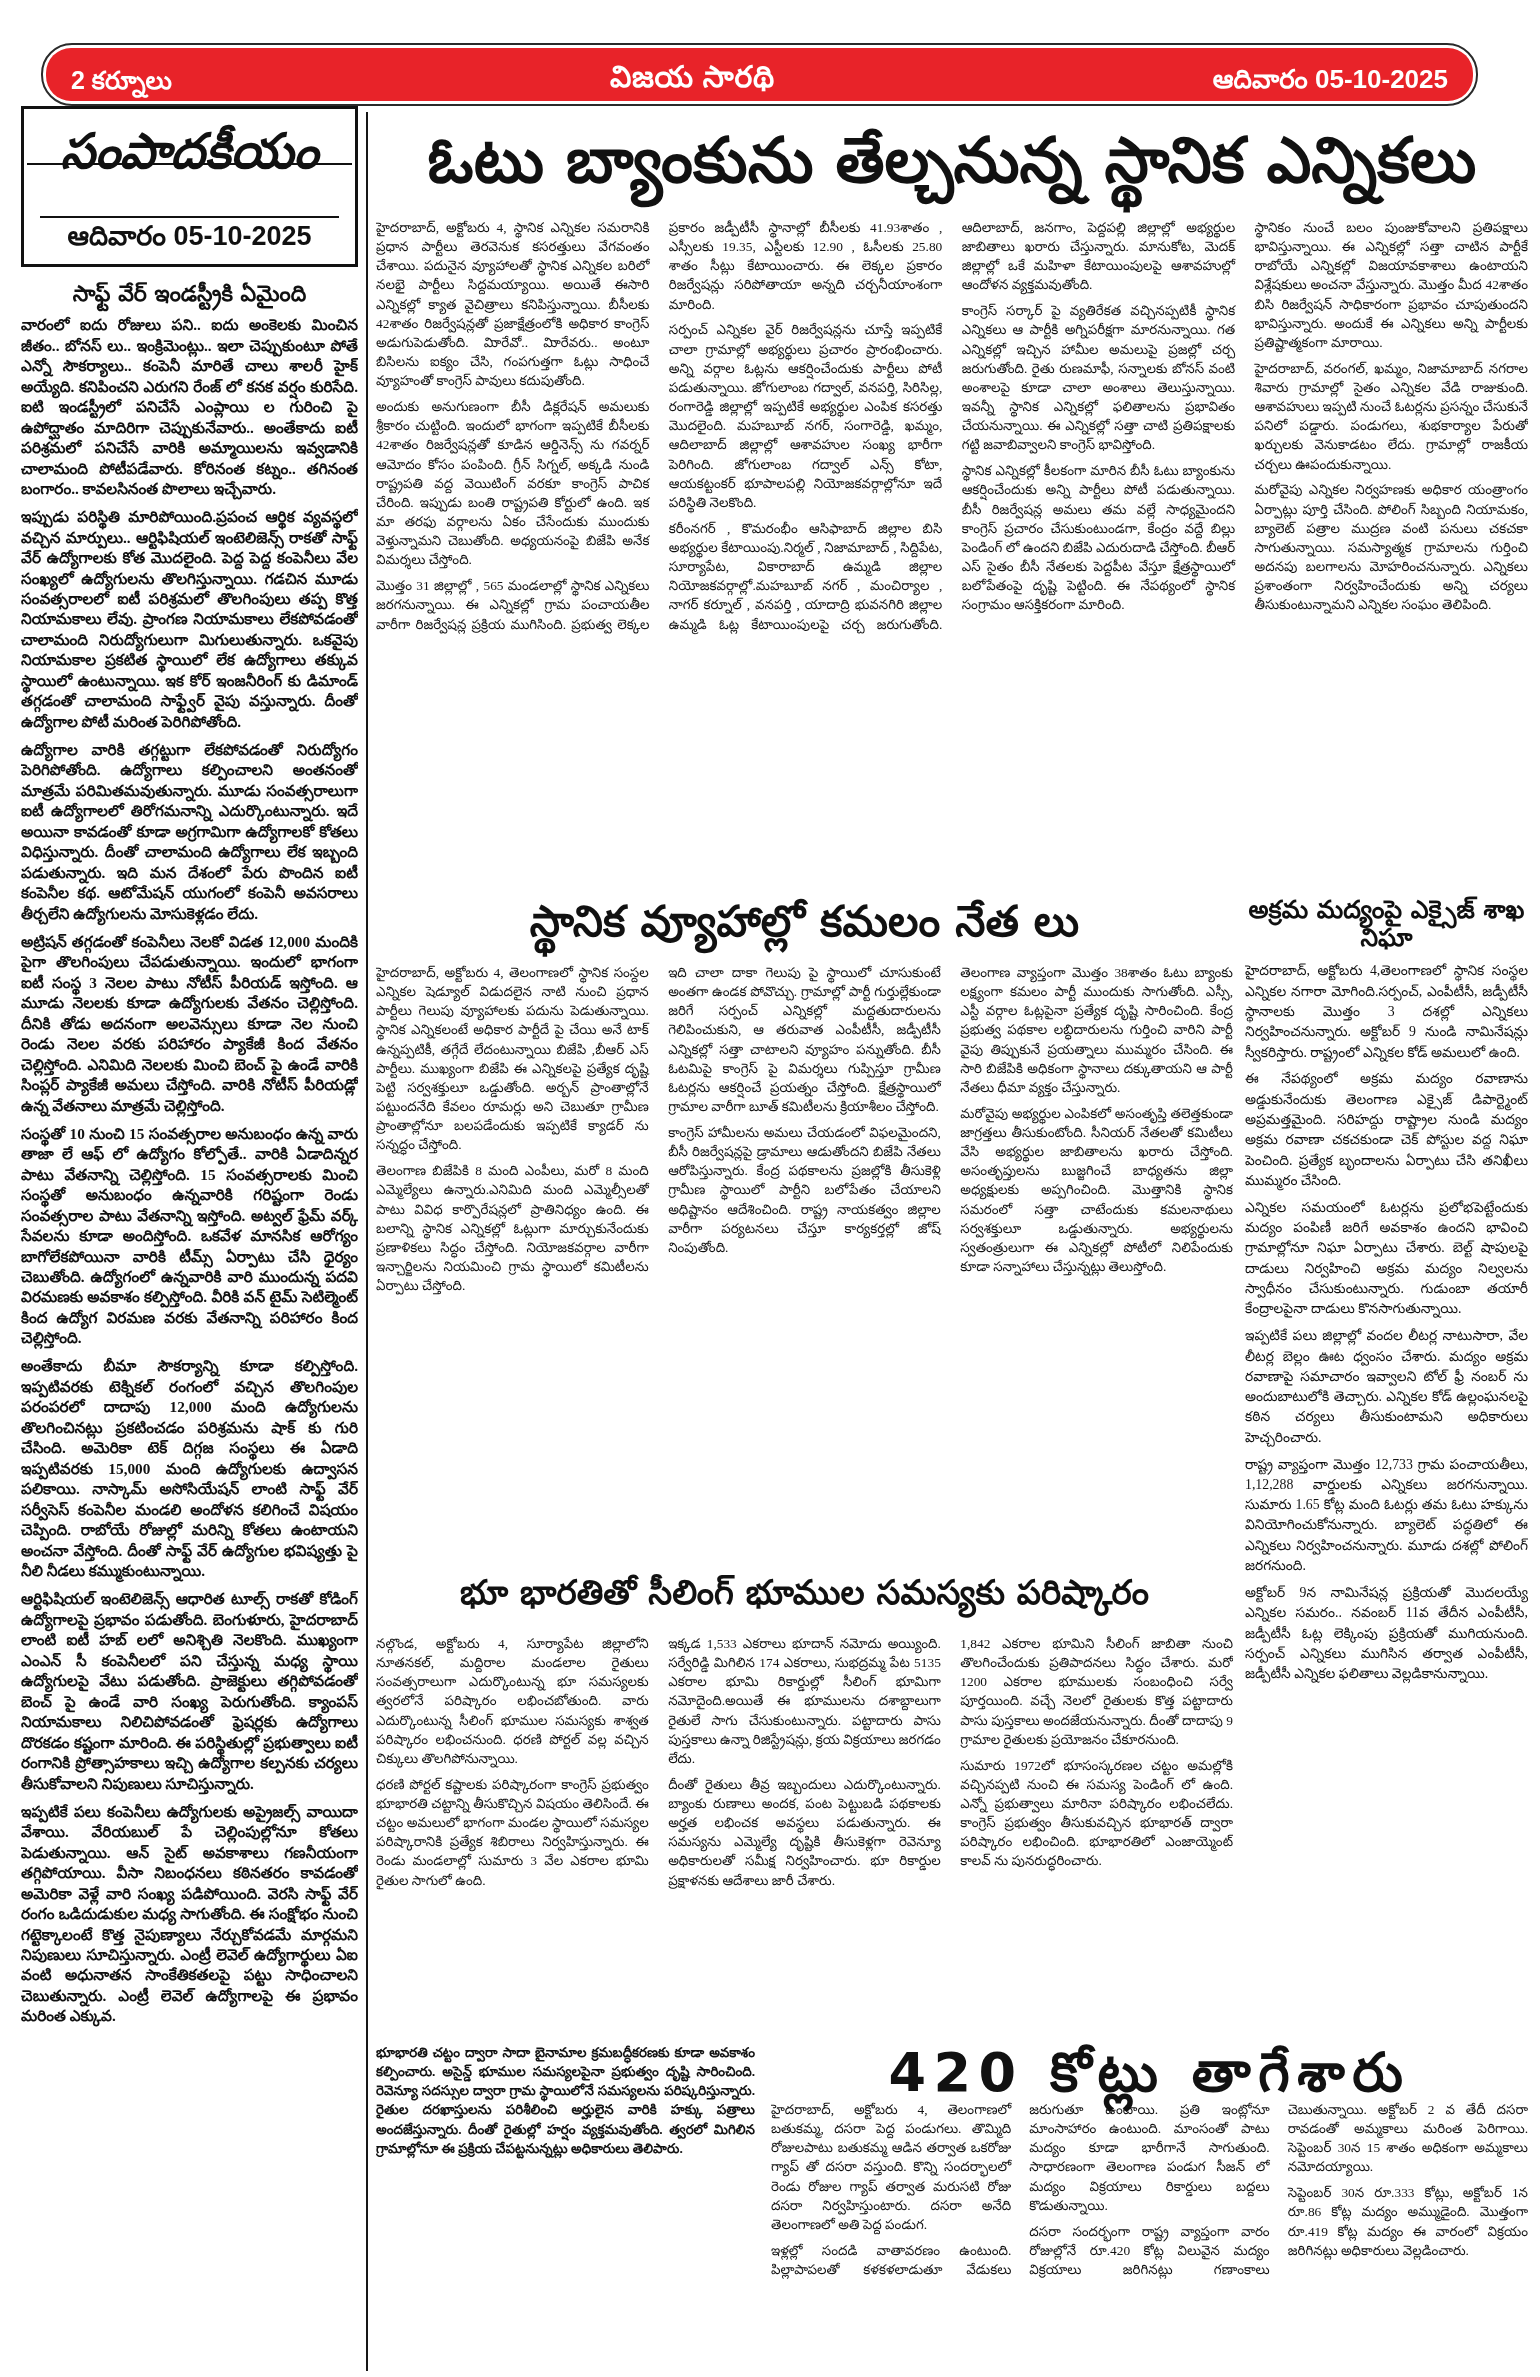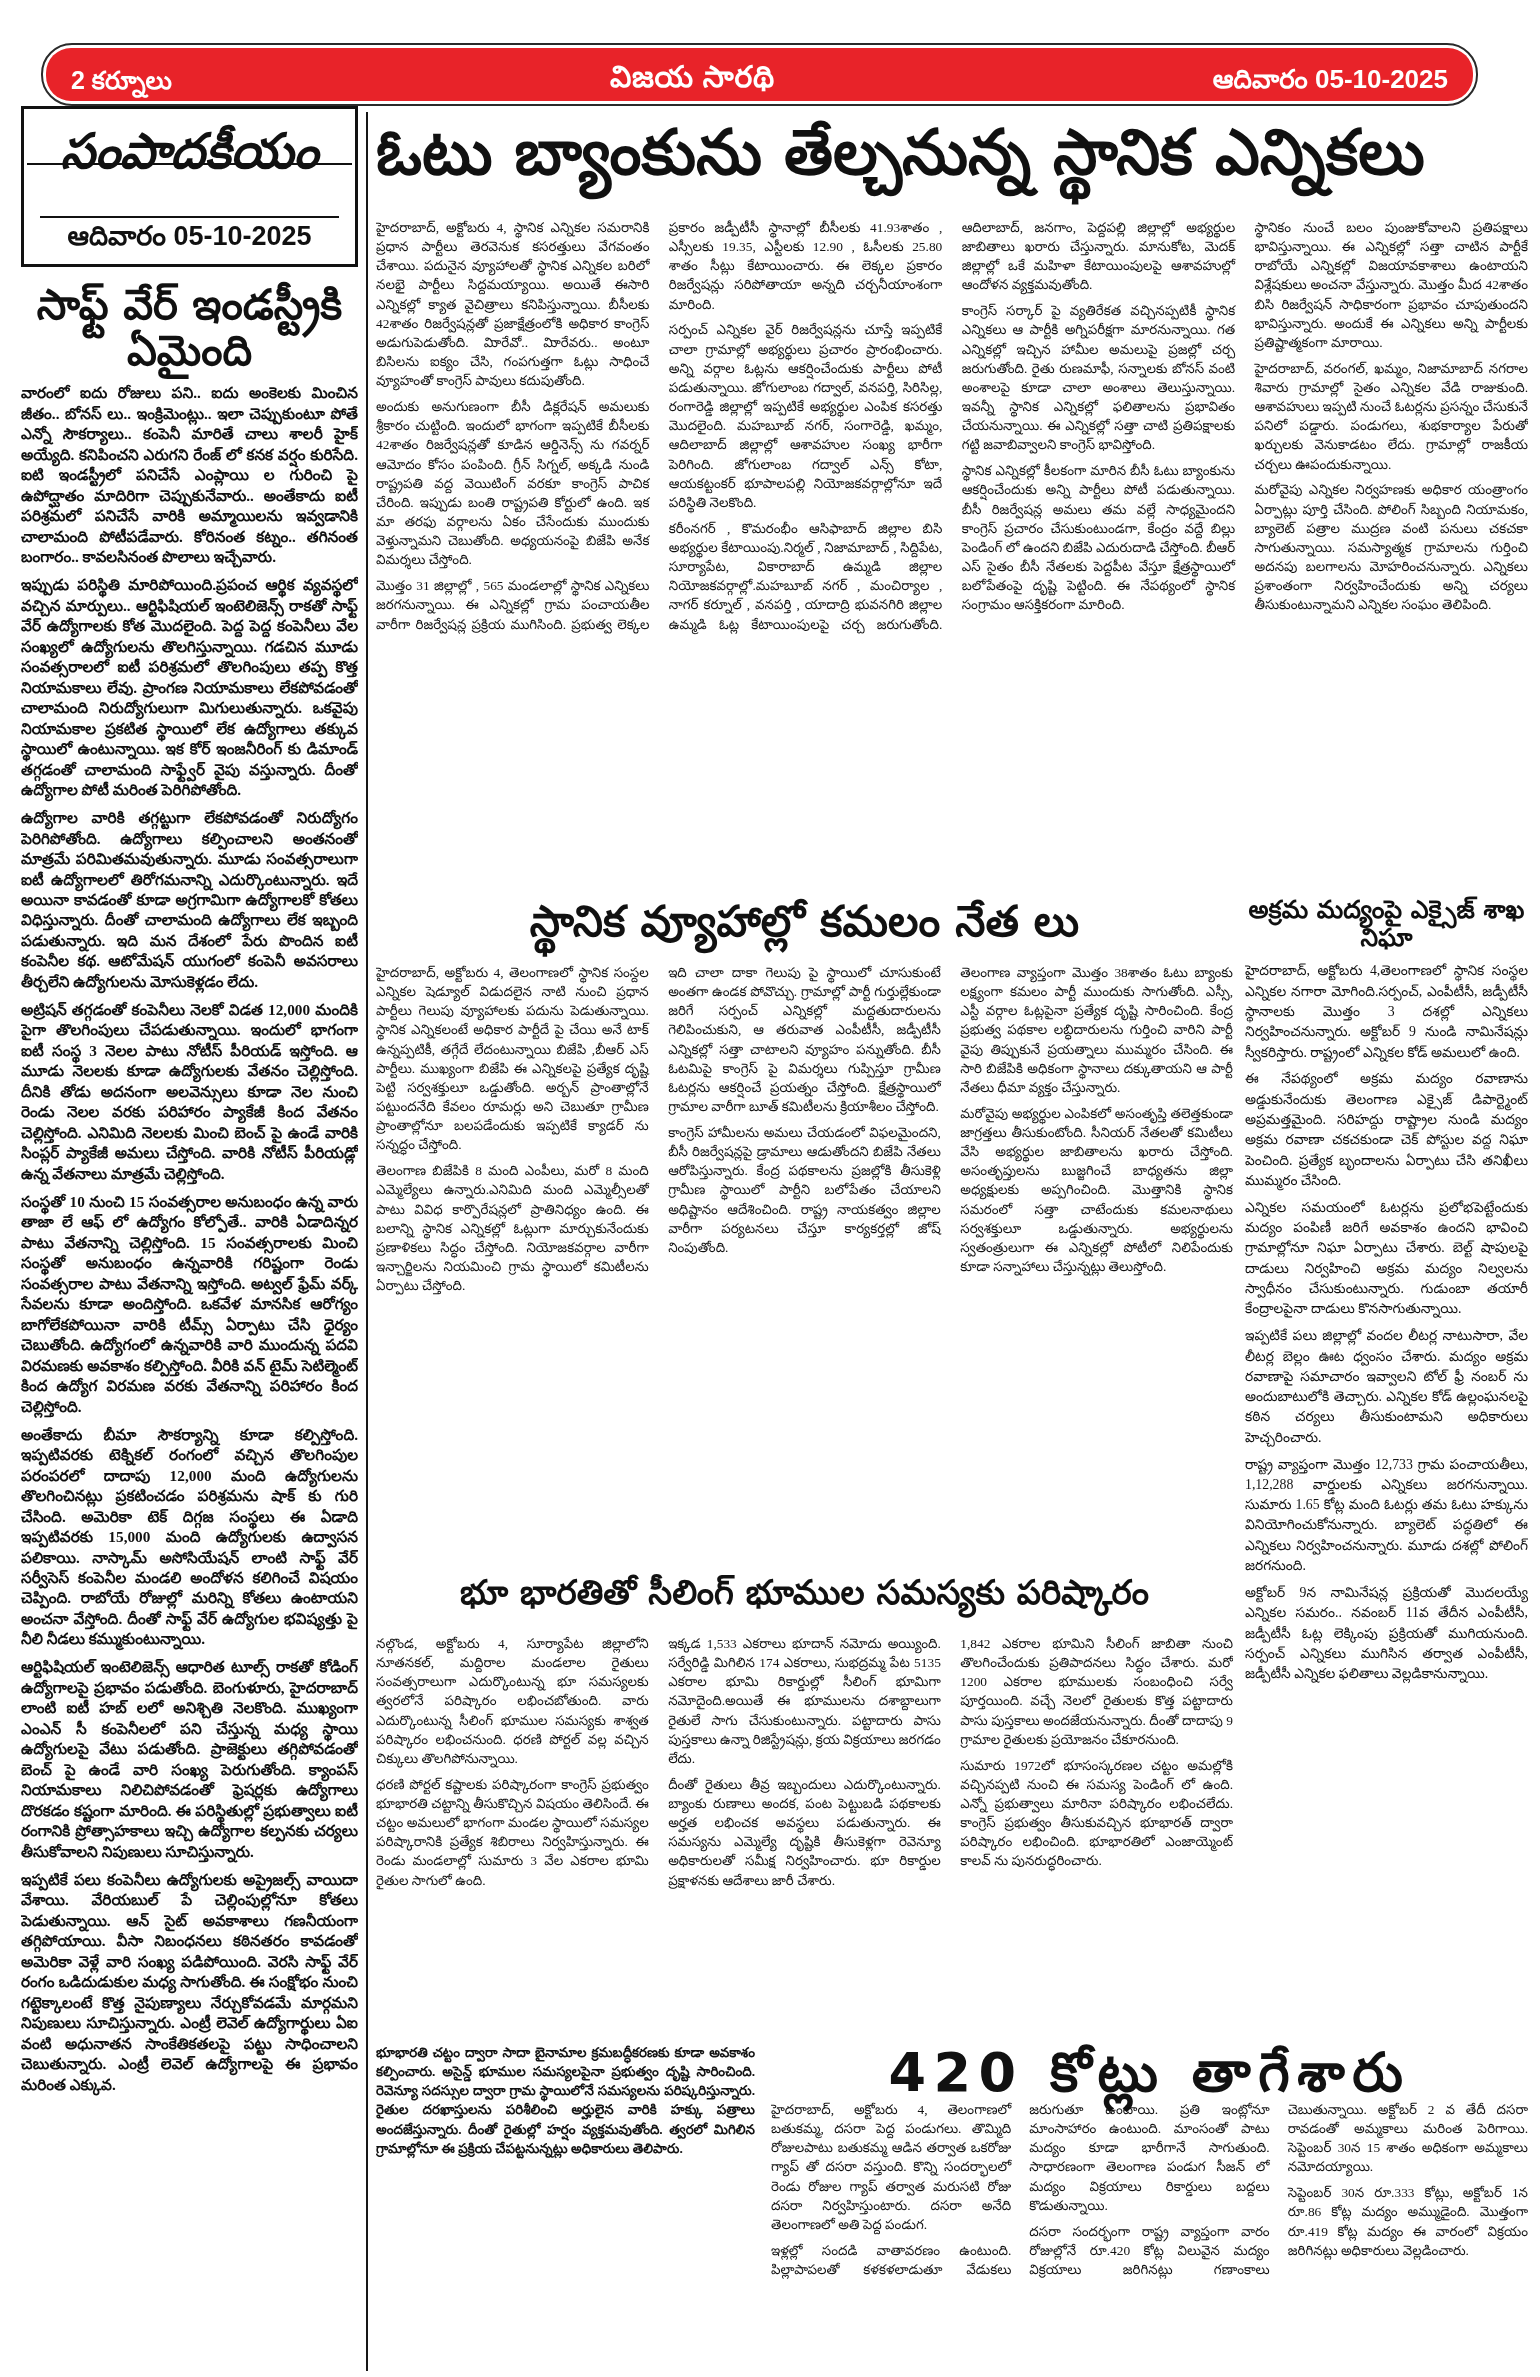--- a/index.html
+++ b/index.html
@@ -25,29 +25,29 @@
       display:flex;flex-direction:column;box-sizing:border-box;}
   .edit-box{border:3.7px solid #111;height:155px;position:relative;flex:0 0 auto;background:#fff;}
   .edit-masthead{position:absolute;left:0;right:0;top:7.5px;text-align:center;
       font-family:"DejaVu Serif","Liberation Serif",serif;font-style:italic;font-weight:700;
       font-size:49px;line-height:1.4;}
   .edit-strike{position:absolute;left:3px;right:3px;top:54px;height:2.2px;background:#111;}
   .edit-div{position:absolute;left:16.4px;right:16.4px;bottom:46px;height:2.2px;background:#111;}
   .edit-date{position:absolute;left:0;right:0;bottom:6px;text-align:center;
       font-family:"Liberation Sans","DejaVu Sans",sans-serif;font-weight:700;font-size:27px;}
   .edit-headline{font-family:"DejaVu Sans","Liberation Sans",sans-serif;font-weight:800;
-      font-size:42px;line-height:1.1;text-align:center;margin:15px 0 9px;flex:0 0 auto;}
+      font-size:22px;line-height:1.1;text-align:center;margin:15px 0 9px;flex:0 0 auto;}
   .edit-body{flex:1 1 auto;overflow:hidden;font-size:15.3px;line-height:1.34;text-align:justify;font-weight:bold;}
   .edit-body p{margin:0 0 7.5px;}
 
   
   .main{position:absolute;left:376px;top:112px;width:1152px;height:2259px;}
-  .headline-1{position:absolute;left:0;top:8px;width:100%;height:98px;
+  .headline-1{position:absolute;left:0;top:16px;width:100%;height:98px;
       font-family:"DejaVu Sans","Liberation Sans",sans-serif;font-weight:800;
-      font-size:63px;line-height:1.05;white-space:nowrap;overflow:hidden;}
+      font-size:63px;line-height:1.05;text-align:center;white-space:nowrap;overflow:hidden;}
   .art{text-align:justify;overflow:hidden;font-size:13.4px;line-height:1.43;}
   .art p{margin:0 0 6.7px;}
   .art-main{position:absolute;left:0;top:106px;width:100%;height:669px;
       column-count:4;column-gap:19.4px;}
   .headline-2{position:absolute;left:0;top:784px;width:857px;height:63px;
       font-family:"DejaVu Sans","Liberation Sans",sans-serif;font-weight:800;
       font-size:43px;text-align:center;white-space:nowrap;overflow:hidden;}
   .art-kamalam{position:absolute;left:0;top:851px;width:857px;height:573px;
       column-count:3;column-gap:19.4px;}
   .excise-col{position:absolute;left:869px;top:784px;width:283px;height:1141px;

